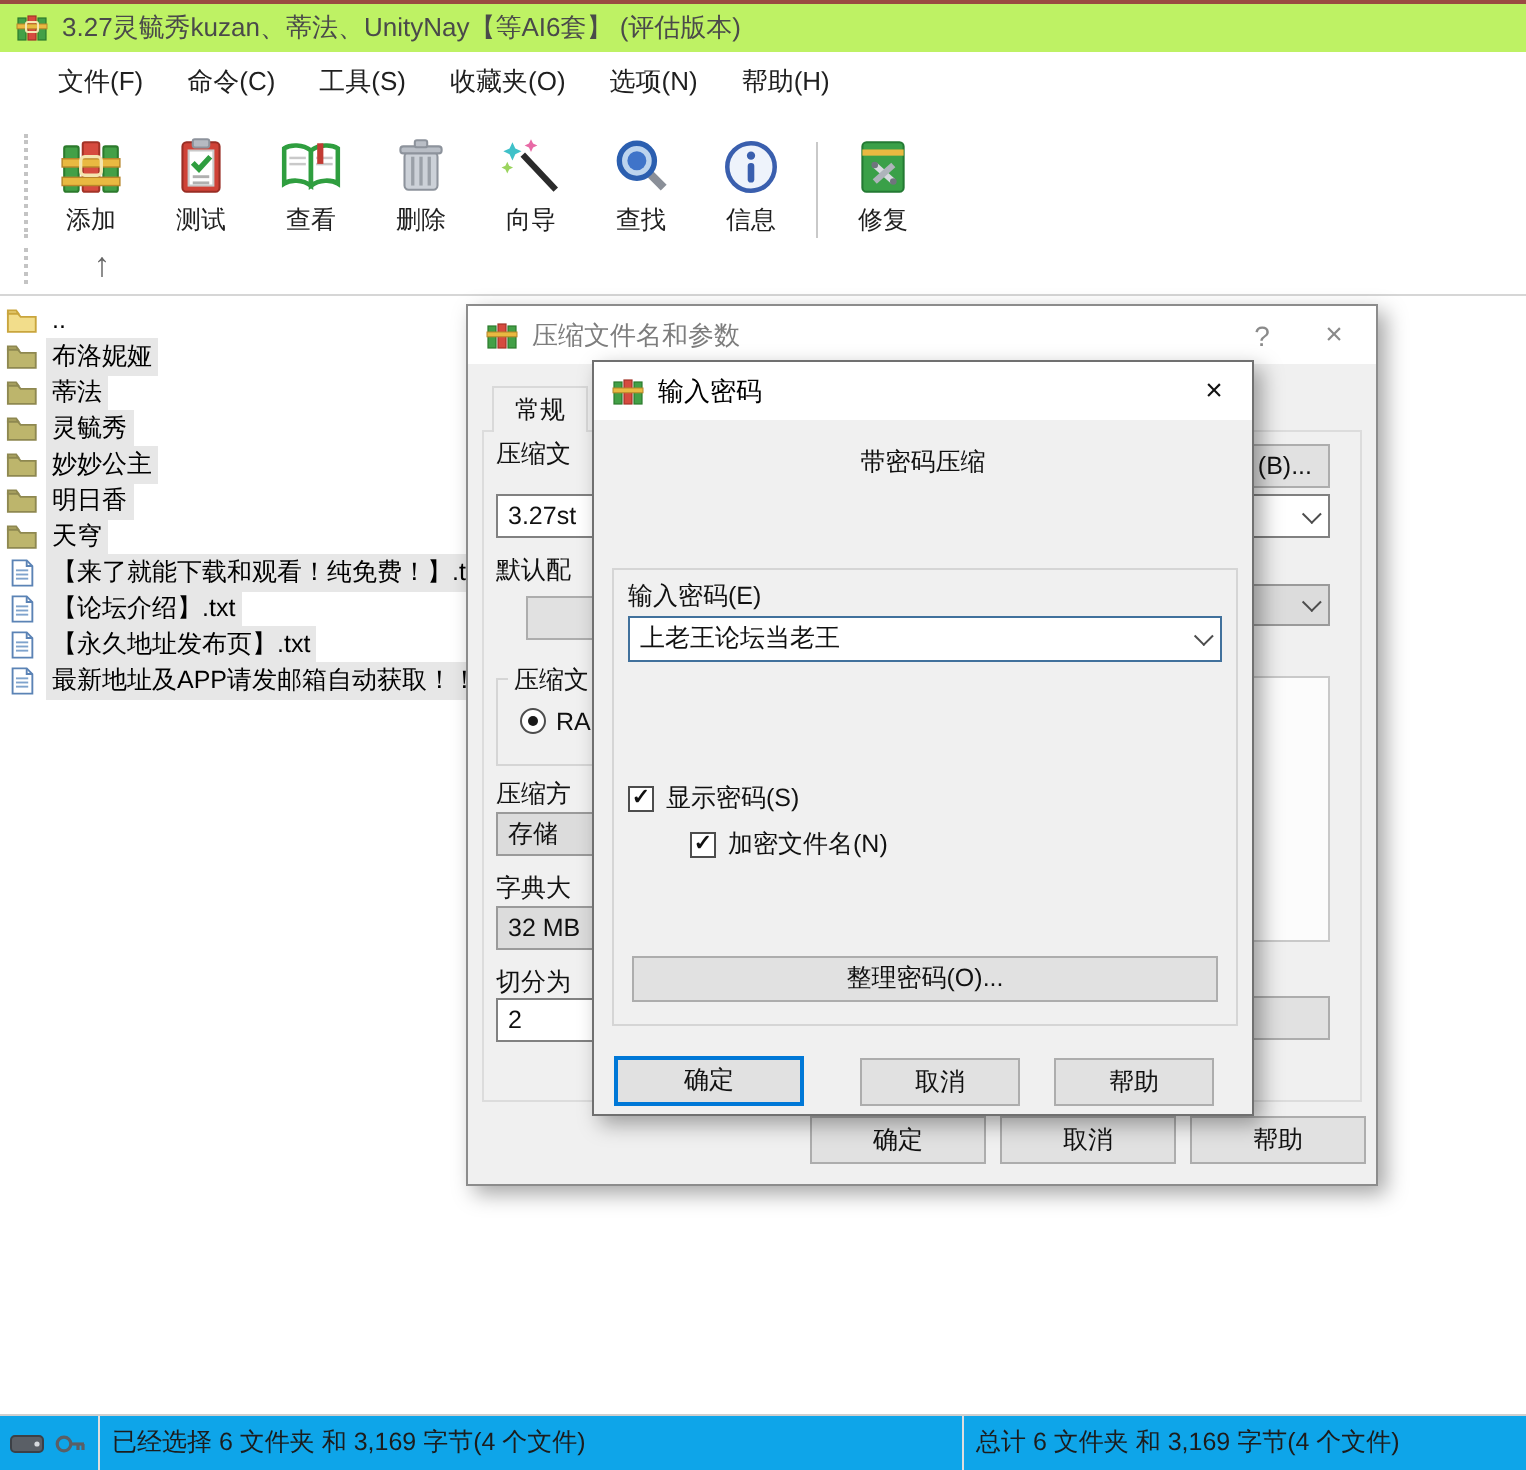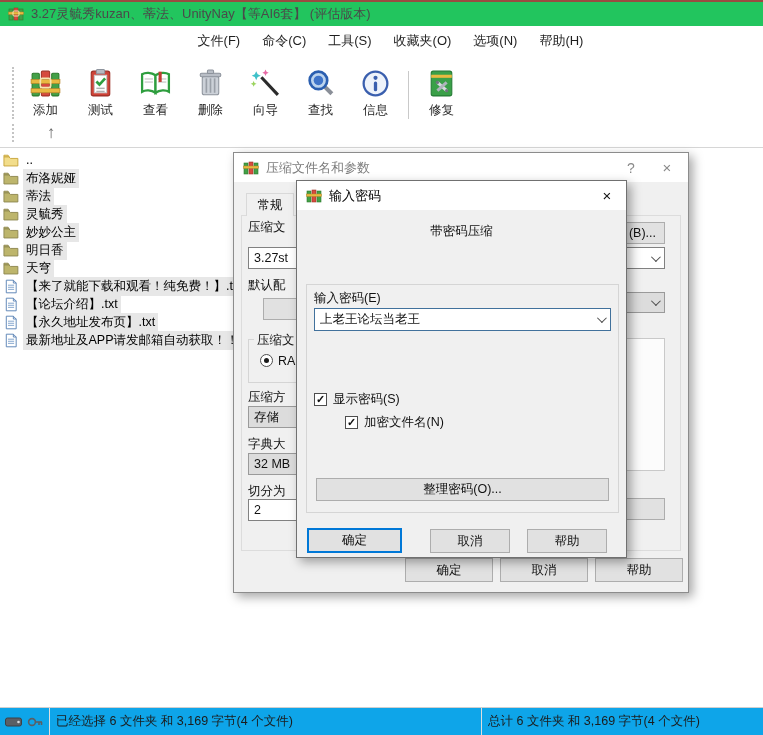--- a/index.html
+++ b/index.html
@@ -3,25 +3,25 @@
 <meta charset="utf-8">
 <style>
   * { margin:0; padding:0; box-sizing:border-box; }
   html,body { background:#fff; }
   body { font-family:"Liberation Sans", sans-serif; }
   .screen { position:relative; width:763px; height:735px; background:#fff; overflow:hidden; }
 
   .top-line { position:absolute; top:0; left:0; right:0; height:2px; background:#9a4b41; }
 
   
-  .titlebar { position:absolute; top:2px; left:0; right:0; height:24px; display:flex; align-items:center; padding-left:8px; gap:7px; background:#22c55e; }
+  .titlebar { position:absolute; top:2px; left:0; right:0; height:24px; display:flex; align-items:center; padding-left:8px; gap:7px; background:#bef264; }
   .titlebar .title { font-size:13px; color:#4a4a4a; white-space:nowrap; }
 
   
-  .menubar { position:absolute; top:27px; left:0; right:0; height:27px; display:flex; align-items:center; padding-left:18px;justify-content:center; }
+  .menubar { position:absolute; top:27px; left:0; right:0; height:27px; display:flex; align-items:center; padding-left:18px; }
   .menubar .mi { font-size:13px; color:#1f1f1f; padding:4px 11px; cursor:default; }
 
   
   .toolbar { position:absolute; top:55px; left:0; right:0; height:64px; display:flex; align-items:flex-end; padding-left:12px; }
   .gripper { border-left:2px dotted #c4c4c4; height:52px; margin:4px 4px 0 0; }
   .tbtn { width:55px; display:flex; flex-direction:column; align-items:center; padding-top:2px; }
   .tbtn svg { width:33px; height:33px; }
   .tbtn .tlabel { font-size:12.5px; color:#1f1f1f; margin-top:2px; white-space:nowrap; }
   .tsep { width:1px; background:#c9c9c9; height:48px; margin:4px 5px 0 5px; }
 

